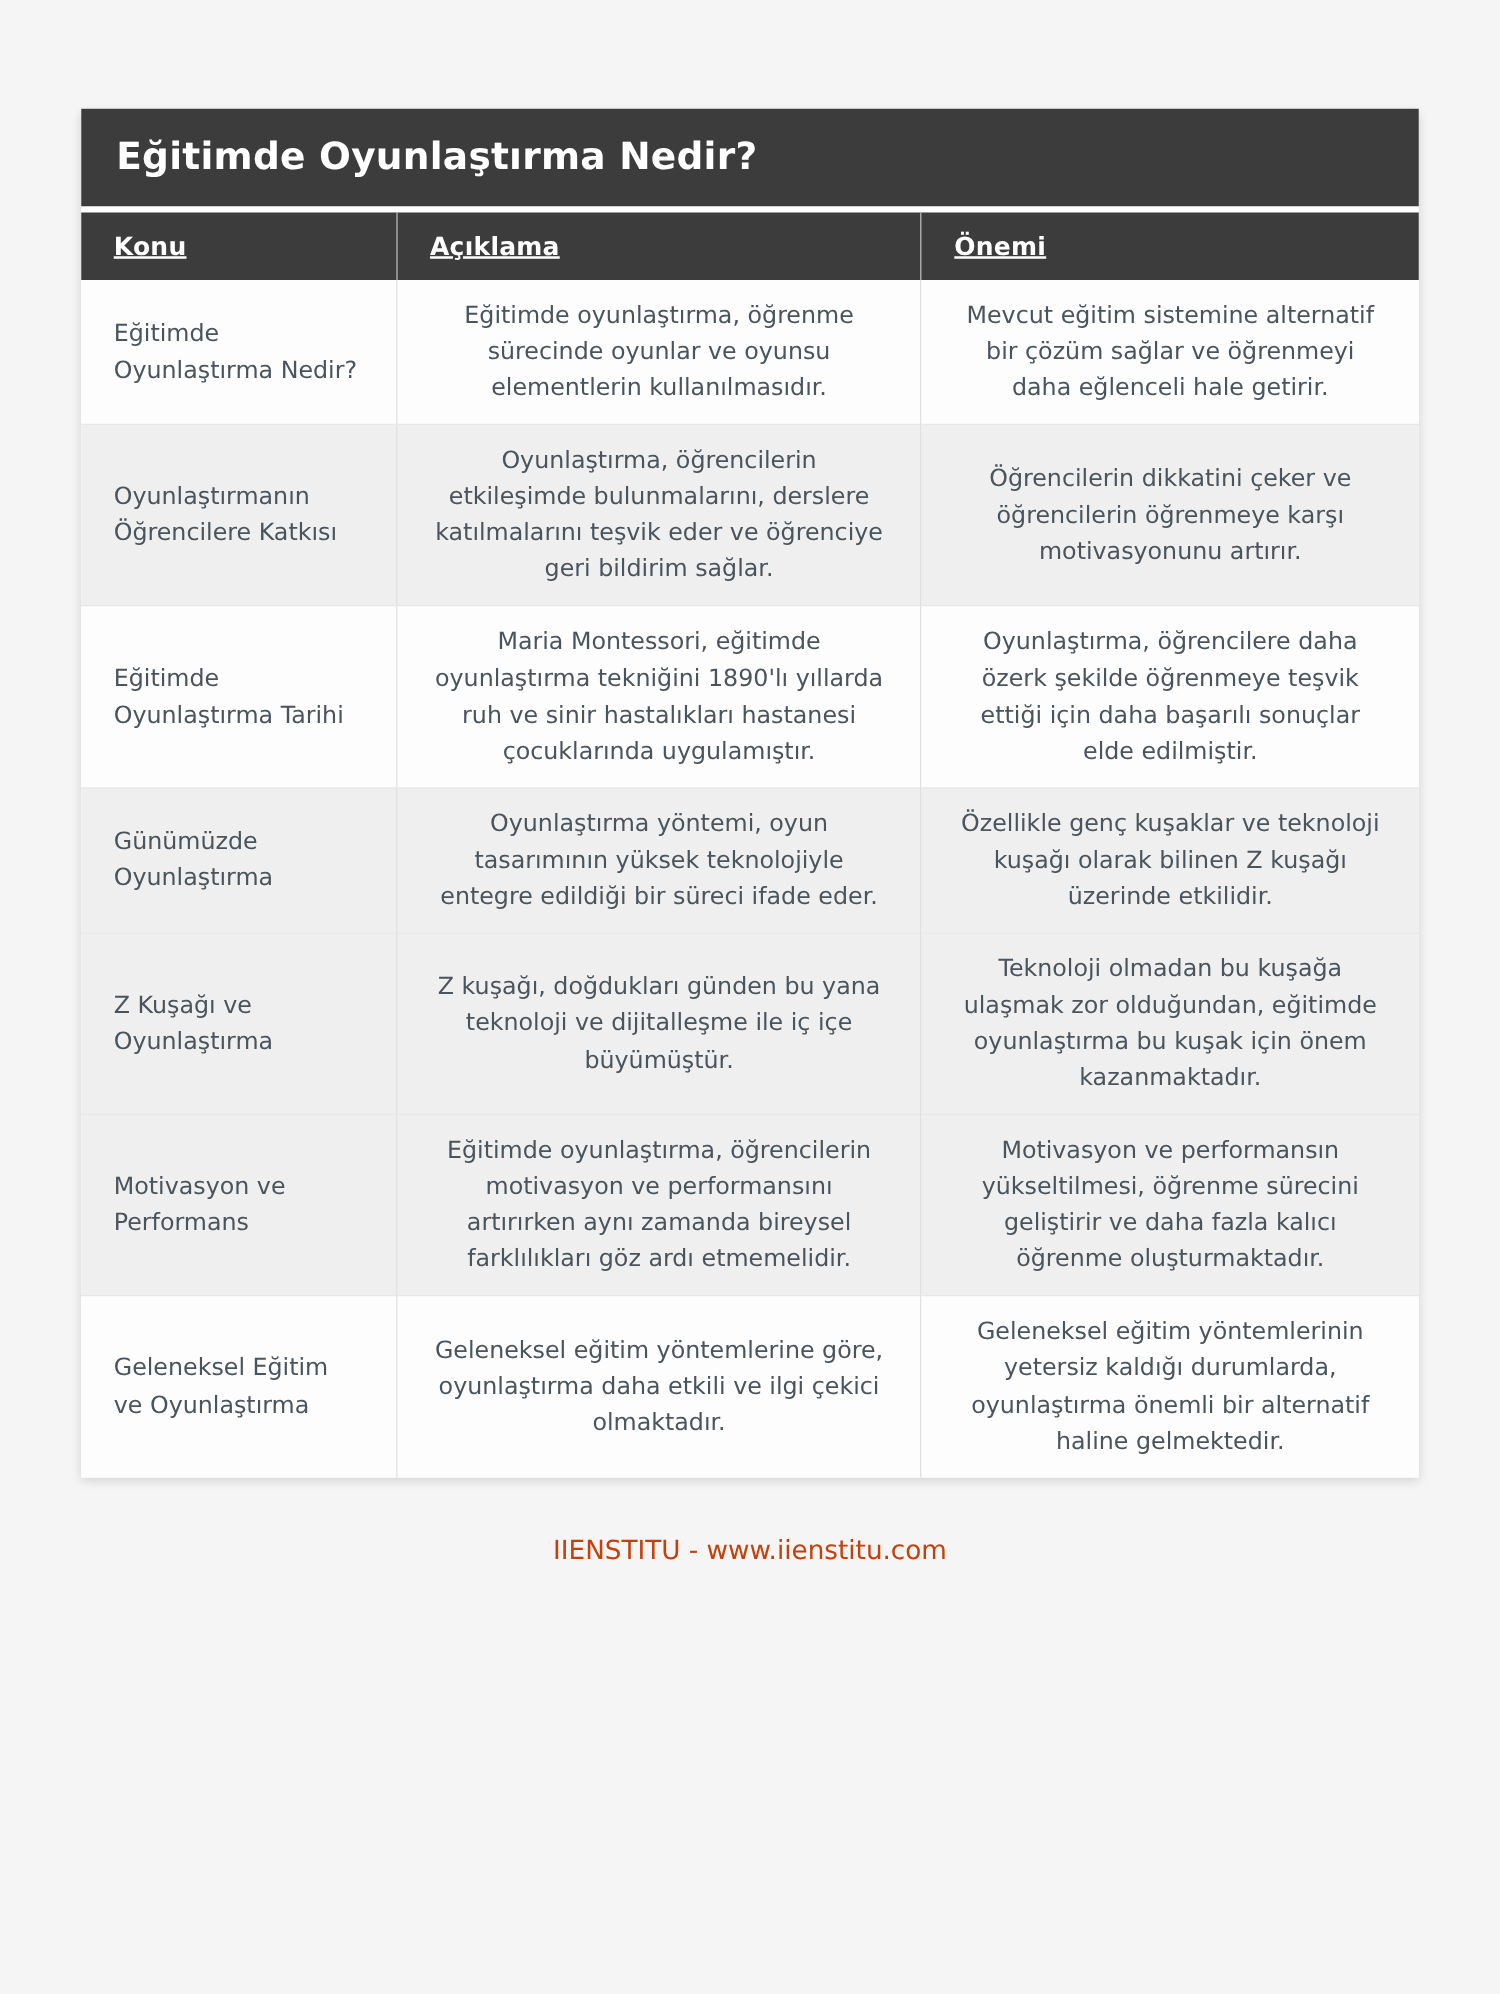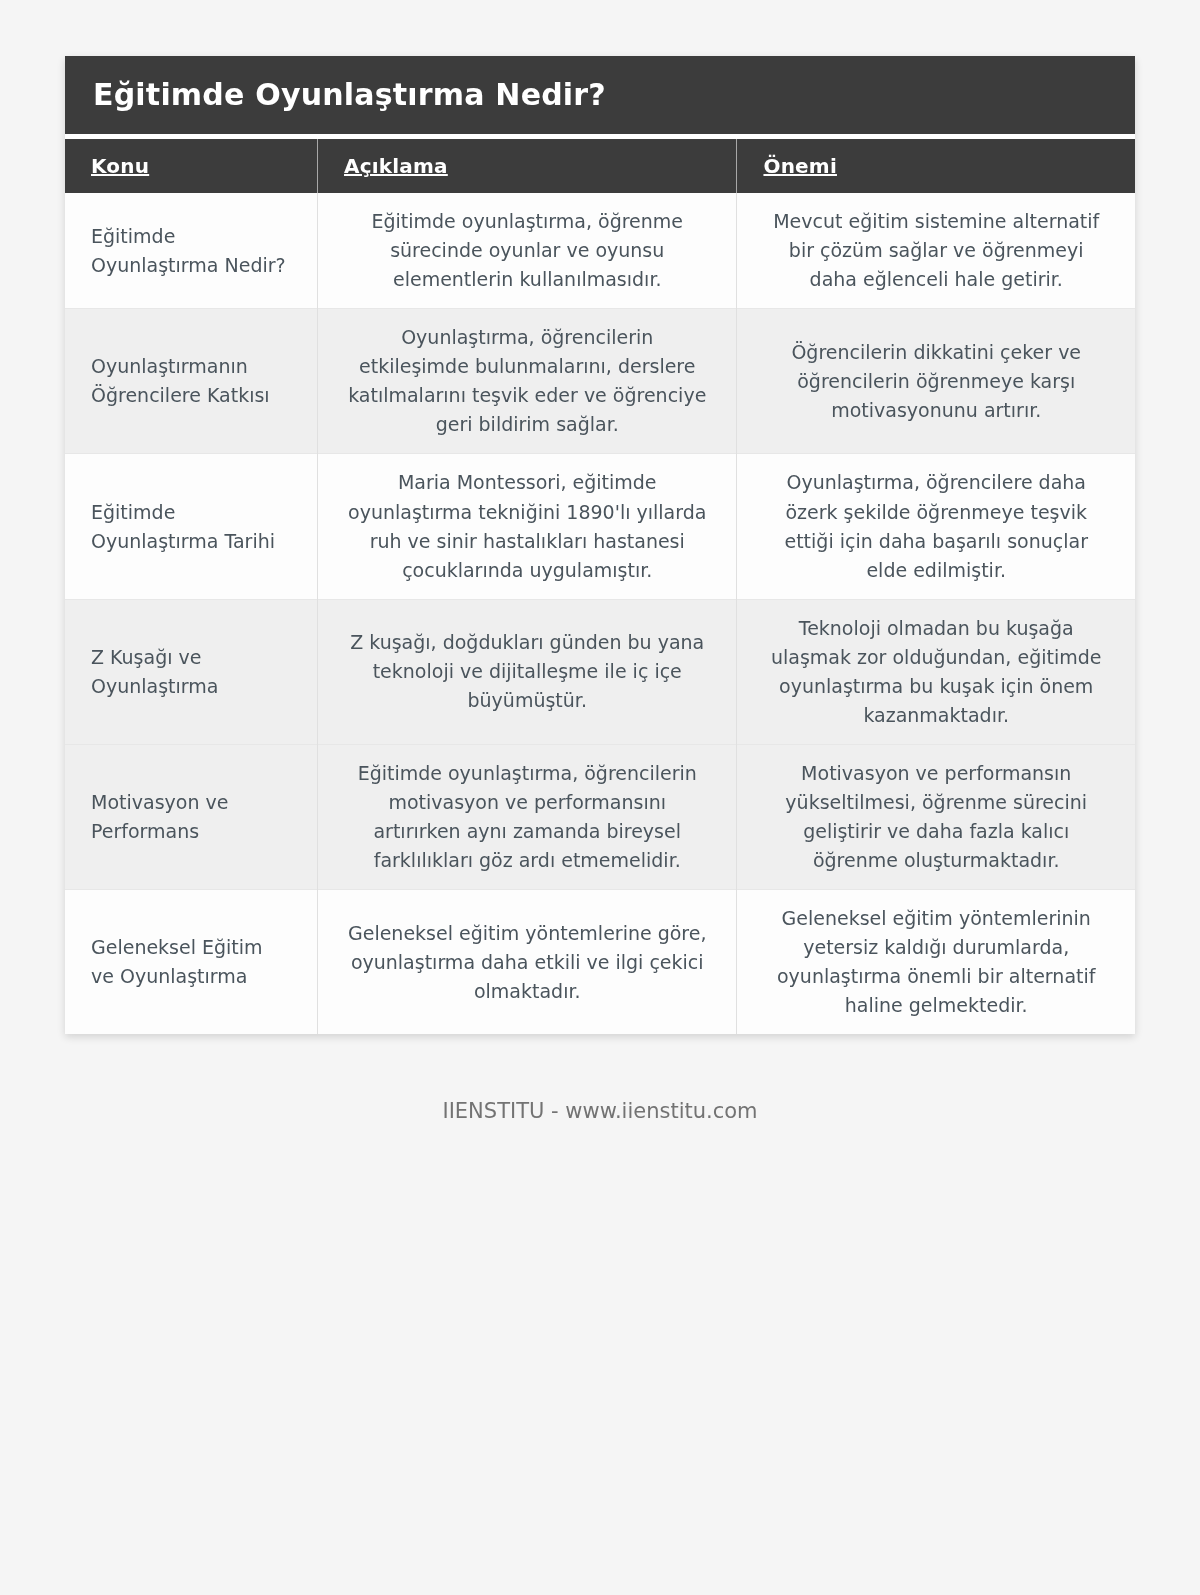--- a/index.html
+++ b/index.html
@@ -16,21 +16,21 @@
   html,body{width:1200px;}
   body{
     height:1595px;
     background:var(--page-bg);
     font-family:"DejaVu Sans","Liberation Sans",sans-serif;
     color:var(--body-text);
   }
   .doc{
     width:1070px;
     margin:0 auto;
-    padding-top:56px;
+    padding-top:87px;
   }
   .card{
     background:#ffffff;
     box-shadow:0 3px 8px rgba(0,0,0,0.14);
   }
   .title-bar{
     background:var(--dark);
     color:var(--header-text);
     font-size:30px;
     font-weight:bold;
@@ -62,23 +62,23 @@
     line-height:1.53;
     padding:14px 26px;
     vertical-align:middle;
     background:#fdfdfd;
   }
   tbody td + td{border-left:1px solid var(--col-line);text-align:center;}
   tbody tr + tr td{border-top:1px solid var(--row-line);}
   tbody tr.alt td{background:var(--stripe);}
   .footer{
     text-align:center;
-    margin-top:65px;
+    margin-top:46px;
     font-size:21px;
-    color:#737373;
+    color:#c2410c;
   }
 </style>
 </head>
 <body>
 
 <div class="doc">
   <div class="card">
     <div class="title-bar">Eğitimde Oyunlaştırma Nedir?</div>
 
     <table class="content">
@@ -104,20 +104,25 @@
     <td>Oyunlaştırmanın Öğrencilere Katkısı</td>
     <td>Oyunlaştırma, öğrencilerin etkileşimde bulunmalarını, derslere katılmalarını teşvik eder ve öğrenciye geri bildirim sağlar.</td>
     <td>Öğrencilerin dikkatini çeker ve öğrencilerin öğrenmeye karşı motivasyonunu artırır.</td>
   </tr>
           <tr>
     <td>Eğitimde Oyunlaştırma Tarihi</td>
     <td>Maria Montessori, eğitimde oyunlaştırma tekniğini 1890'lı yıllarda ruh ve sinir hastalıkları hastanesi çocuklarında uygulamıştır.</td>
     <td>Oyunlaştırma, öğrencilere daha özerk şekilde öğrenmeye teşvik ettiği için daha başarılı sonuçlar elde edilmiştir.</td>
   </tr>
           <tr class="alt">
+    <td>Günümüzde Oyunlaştırma</td>
+    <td>Oyunlaştırma yöntemi, oyun tasarımının yüksek teknolojiyle entegre edildiği bir süreci ifade eder.</td>
+    <td>Özellikle genç kuşaklar ve teknoloji kuşağı olarak bilinen Z kuşağı üzerinde etkilidir.</td>
+  </tr>
+          <tr class="alt">
     <td>Z Kuşağı ve Oyunlaştırma</td>
     <td>Z kuşağı, doğdukları günden bu yana teknoloji ve dijitalleşme ile iç içe büyümüştür.</td>
     <td>Teknoloji olmadan bu kuşağa ulaşmak zor olduğundan, eğitimde oyunlaştırma bu kuşak için önem kazanmaktadır.</td>
   </tr>
           <tr class="alt">
     <td>Motivasyon ve Performans</td>
     <td>Eğitimde oyunlaştırma, öğrencilerin motivasyon ve performansını artırırken aynı zamanda bireysel farklılıkları göz ardı etmemelidir.</td>
     <td>Motivasyon ve performansın yükseltilmesi, öğrenme sürecini geliştirir ve daha fazla kalıcı öğrenme oluşturmaktadır.</td>
   </tr>
           <tr>

